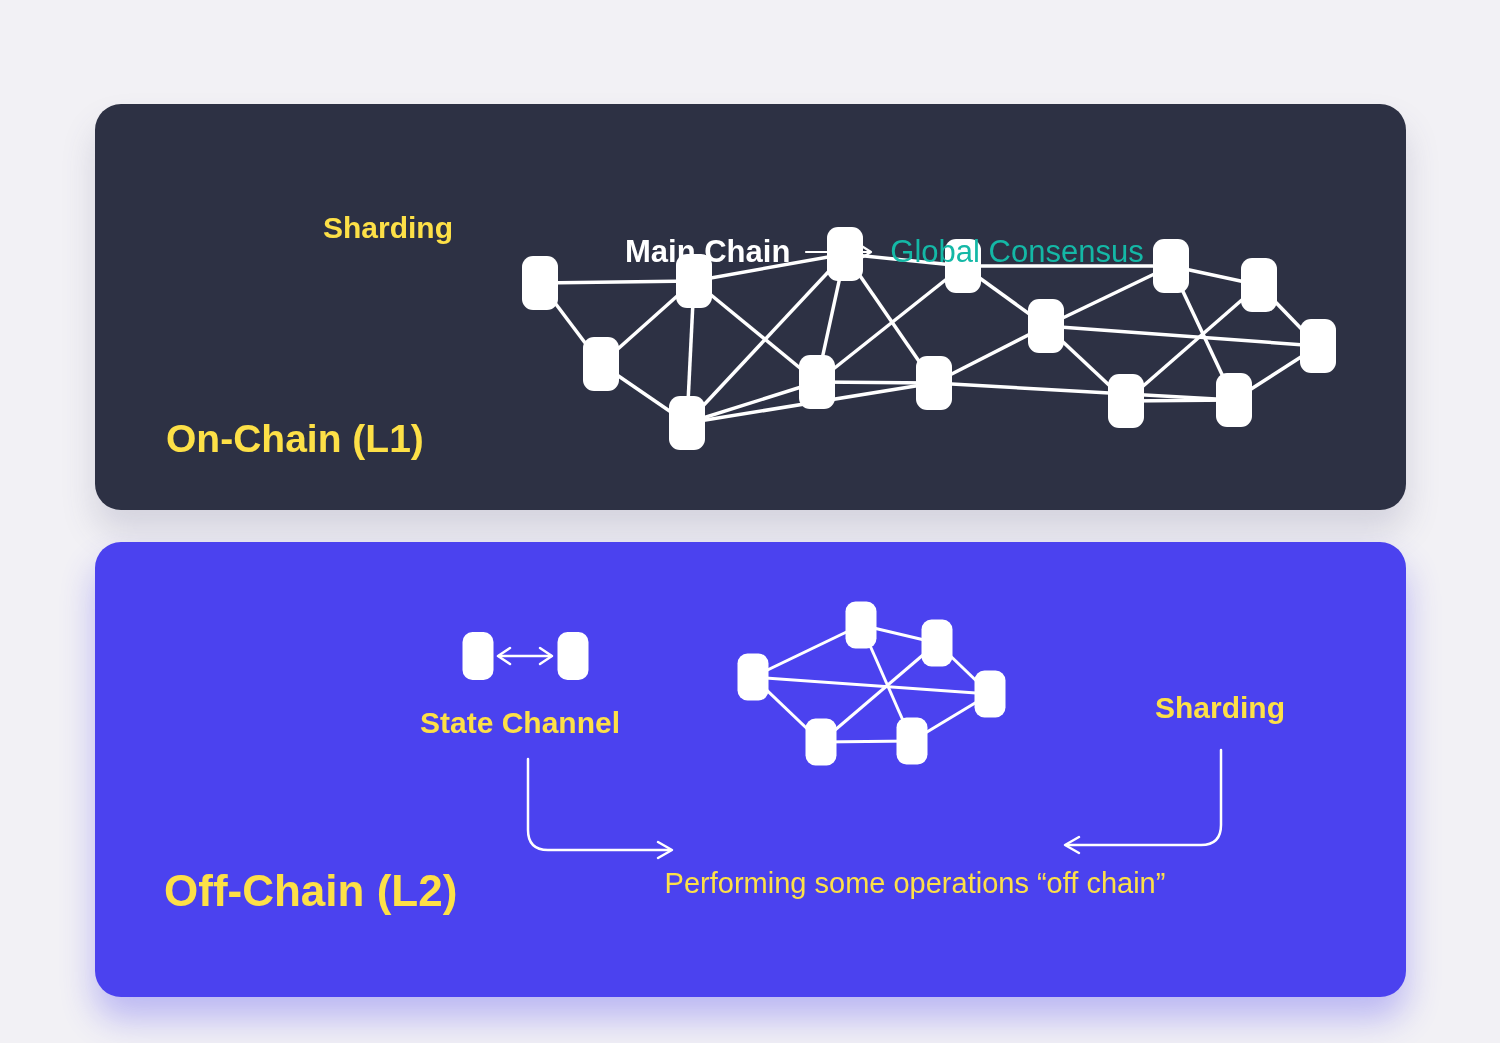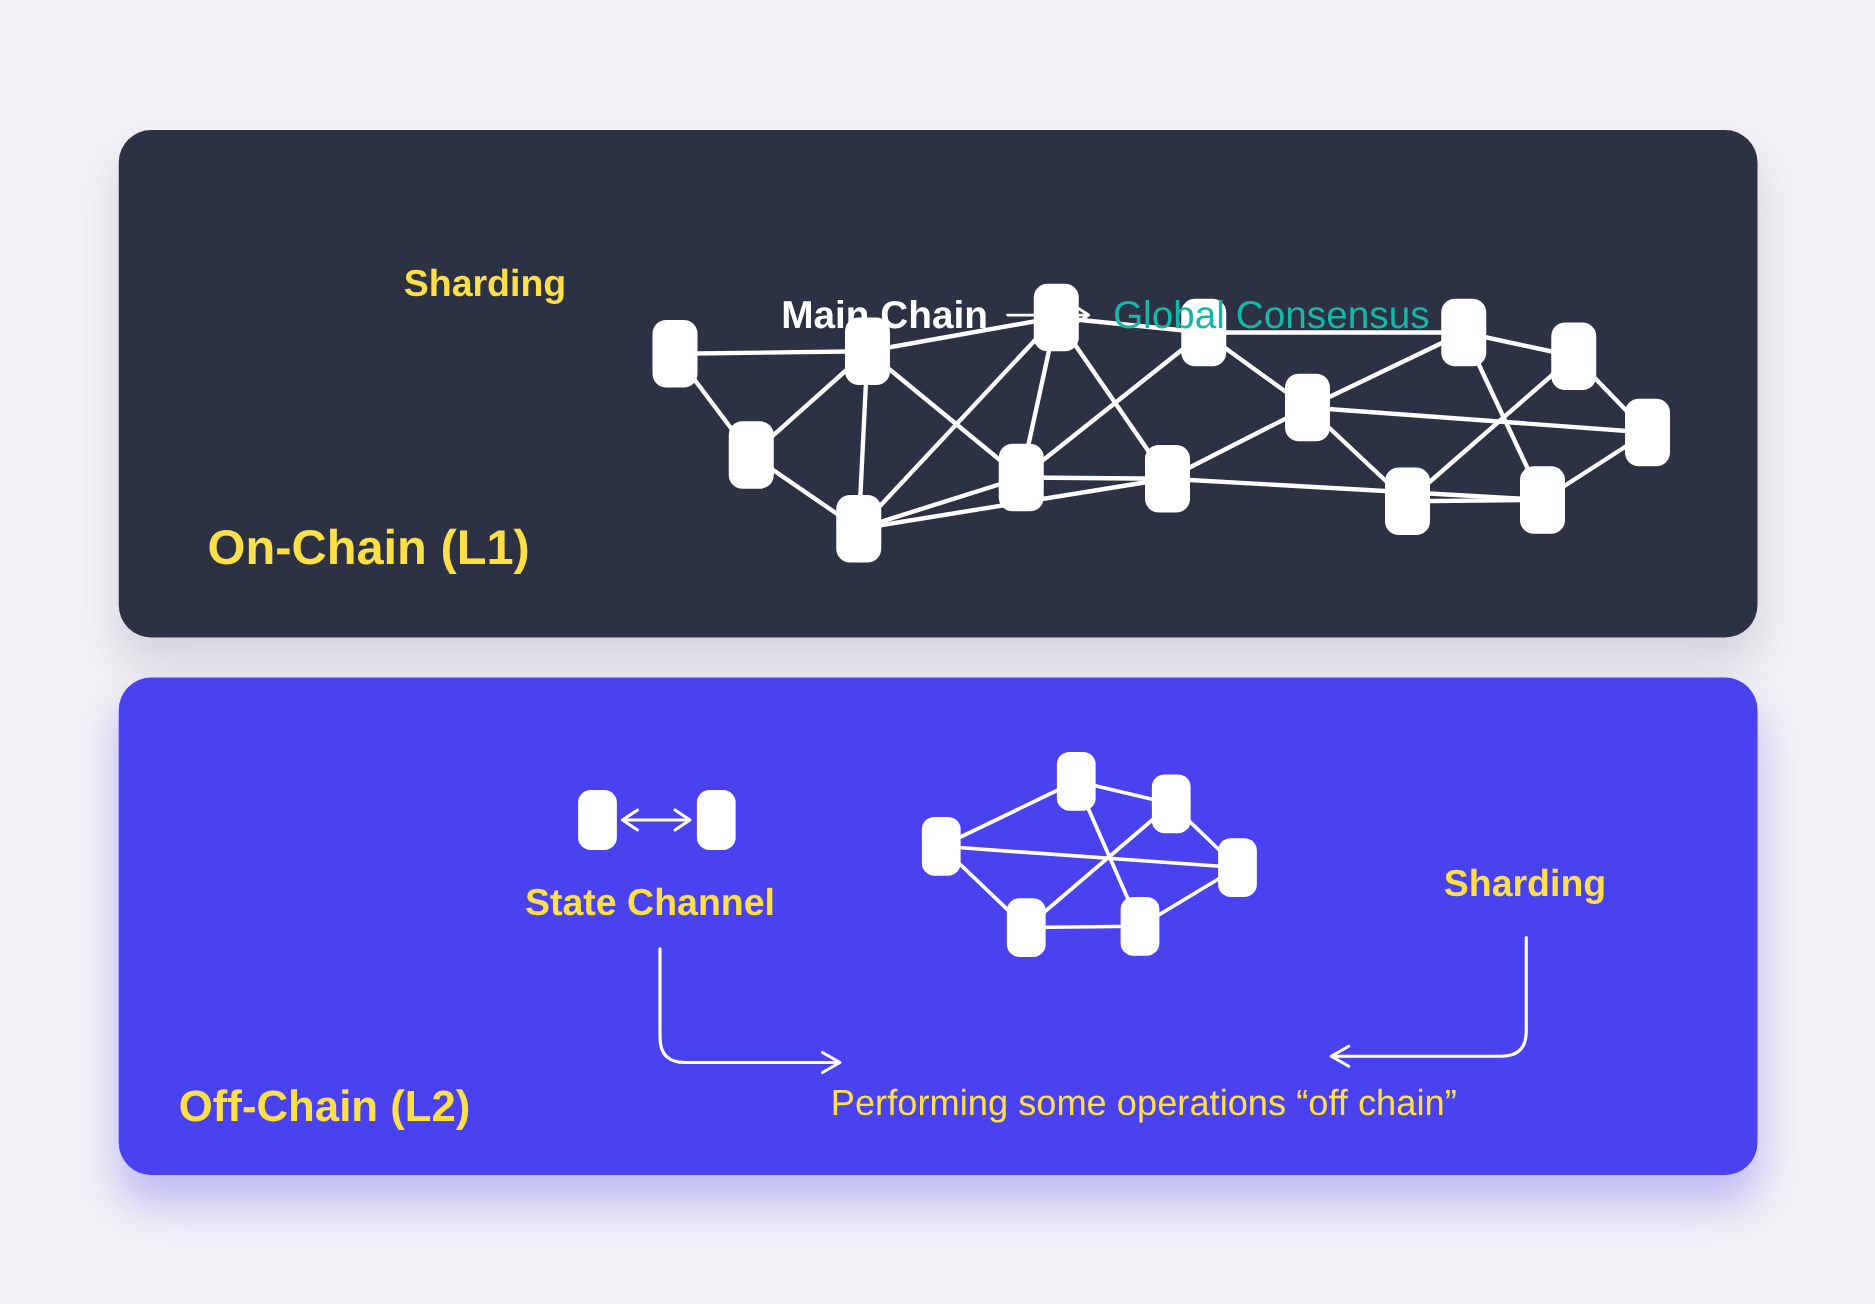--- a/index.html
+++ b/index.html
@@ -22,21 +22,21 @@
   }
   .panel-l1 {
     top: 92px;
     height: 406px;
     background: #2d3144;
     box-shadow: 0 22px 34px rgba(80, 80, 120, 0.18);
     margin-top: 12px;
   }
   .panel-l2 {
     top: 542px;
-    height: 398px;
+    height: 455px;
     background: #4b42ef;
     box-shadow: 0 22px 34px rgba(75, 66, 239, 0.32);
   }
   .panel svg.layer {
     position: absolute;
     left: 0;
     top: 0;
     width: 1311px;
     height: 408px;
     overflow: visible;
@@ -62,21 +62,21 @@
   .mainchain-row .t1 { font-size: 31px; font-weight: 700; color: #fff; }
   .mainchain-row .t2 { font-size: 31px; font-weight: 400; color: #14b8a6; }
   .sharding-lbl { left: 228px; top: 107px; font-size: 30px; }
   .onchain-lbl  { left: 71px;  top: 313px; font-size: 39px; }
 
   
   .statechannel-lbl   { left: 425px;  top: 181px; font-size: 30px; }
   .sidechain-lbl      { left: 1125px; top: 166px; font-size: 30px; }
   .localconsensus-lbl { left: 773px;  top: 302px; font-size: 31px; }
   .localconsensus-sub { left: 820px;  top: 342px; font-size: 29px; font-weight: 400; }
-  .offchain-lbl       { left: 48px;   top: 324px; font-size: 35px; text-align: center; }
+  .offchain-lbl       { left: 69px;   top: 324px; font-size: 44px; text-align: center; }
 </style>
 </head>
 <body>
 
 <section class="panel panel-l1">
   <svg class="layer" viewBox="0 0 1311 408" xmlns="http://www.w3.org/2000/svg">
       <line x1="445" y1="179" x2="506" y2="260" stroke="#ffffff" stroke-width="3.5"></line>
       <line x1="445" y1="179" x2="599" y2="177" stroke="#ffffff" stroke-width="3.5"></line>
       <line x1="506" y1="260" x2="599" y2="177" stroke="#ffffff" stroke-width="3.5"></line>
       <line x1="506" y1="260" x2="592" y2="319" stroke="#ffffff" stroke-width="3.5"></line>

